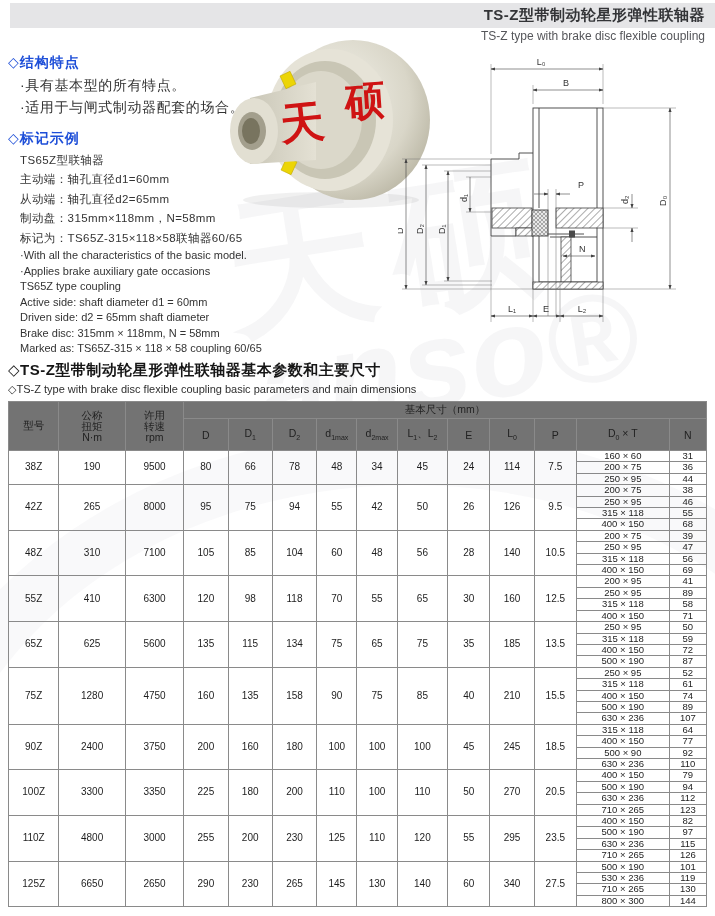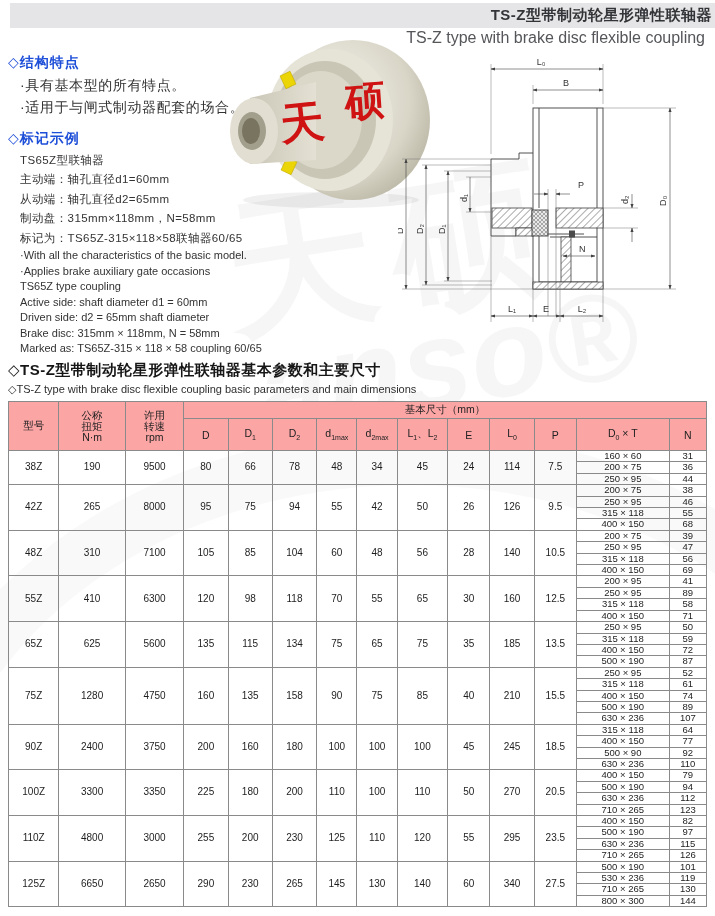--- a/index.html
+++ b/index.html
@@ -9,41 +9,41 @@
   }
   
   .wm-zh { position:absolute; left:225px; top:150px; font-size:150px; font-weight:bold;
     color:rgba(70,70,90,0.05); transform:rotate(-9deg); letter-spacing:18px; white-space:nowrap; }
   .wm-latin { position:absolute; left:255px; top:290px; font-size:125px; font-weight:bold; font-style:italic;
     color:rgba(70,70,90,0.05); transform:rotate(-9deg); white-space:nowrap; }
   .wm-swoosh { position:absolute; left:-120px; top:430px; width:950px; height:760px;
     border-radius:50%; border:55px solid rgba(90,90,115,0.04); }
   
   .banner { position:absolute; left:10px; top:3px; right:0; height:25px; background:#e5e5e7;
-    display:flex; justify-content:flex-end; align-items:center; padding-right:3px; box-sizing:border-box; }
+    display:flex; justify-content:flex-end; align-items:center; padding-right:10px; box-sizing:border-box; }
   .title-zh { font-size:15px; font-weight:bold; color:#333437; letter-spacing:0.5px; }
-  .title-en { position:absolute; right:10px; top:29px; font-size:16px; color:#55565a; }
+  .title-en { position:absolute; right:10px; top:29px; font-size:12px; color:#55565a; }
   
   .left-col { position:absolute; left:8px; top:44px; width:440px; }
   .h-zh { font-size:14px; font-weight:bold; color:#1d4ed8; margin:10px 0 2px 0; letter-spacing:1px; }
   .h-en { font-size:14px; font-weight:bold; color:#2a2a2c; margin:9px 0 2px 0; }
   .line-zh { font-size:14px; color:#333; margin:4.5px 0 0 12px; letter-spacing:0.6px; }
   .mark-zh { font-size:11.5px; color:#333; margin:4.5px 0 0 12px; letter-spacing:0.4px; }
   .line-en { font-size:11px; color:#333; margin:3.5px 0 0 12px; }
   
   .photo { position:absolute; left:230px; top:36px; width:202px; height:175px; }
   .diagram { position:absolute; left:398px; top:44px; width:315px; height:308px; }
   
   .tbl-title-zh { position:absolute; left:8px; top:361px; font-size:15px; font-weight:bold; color:#161616; letter-spacing:0.5px;text-align:right; }
   .tbl-title-en { position:absolute; left:8px; top:383px; font-size:11px; color:#2e2e2e; }
   
   #spec-table { position:absolute; left:8px; top:401px; border-collapse:collapse; table-layout:fixed;
     width:699px; border:1.5px solid #4f4f4f; }
   #spec-table th, #spec-table td { border:1px solid #8a8a8a; text-align:center; vertical-align:middle; padding:0; }
-  #spec-table thead th { background:#fca5a5; font-weight:normal; font-size:10.5px; color:#222; }
+  #spec-table thead th { background:#737373; font-weight:normal; font-size:10.5px; color:#222; }
   #spec-table thead tr.r1 th { height:16px; }
   #spec-table thead tr.r2 th { height:31px; }
   .th-multi { white-space:pre-line; line-height:11px; font-size:10px; }
   #spec-table sub { font-size:7px; }
   #spec-table tbody td { font-size:9.5px; color:#1d1d1d; height:10.4px; line-height:10.4px; background:transparent; }
   #spec-table tbody td.main { font-size:10px; }
   #spec-table tbody tr.group-start td { border-top:1.8px solid #565656; }
   text { font-family:"Liberation Sans","DejaVu Sans",sans-serif; }
 </style>
 </head>

